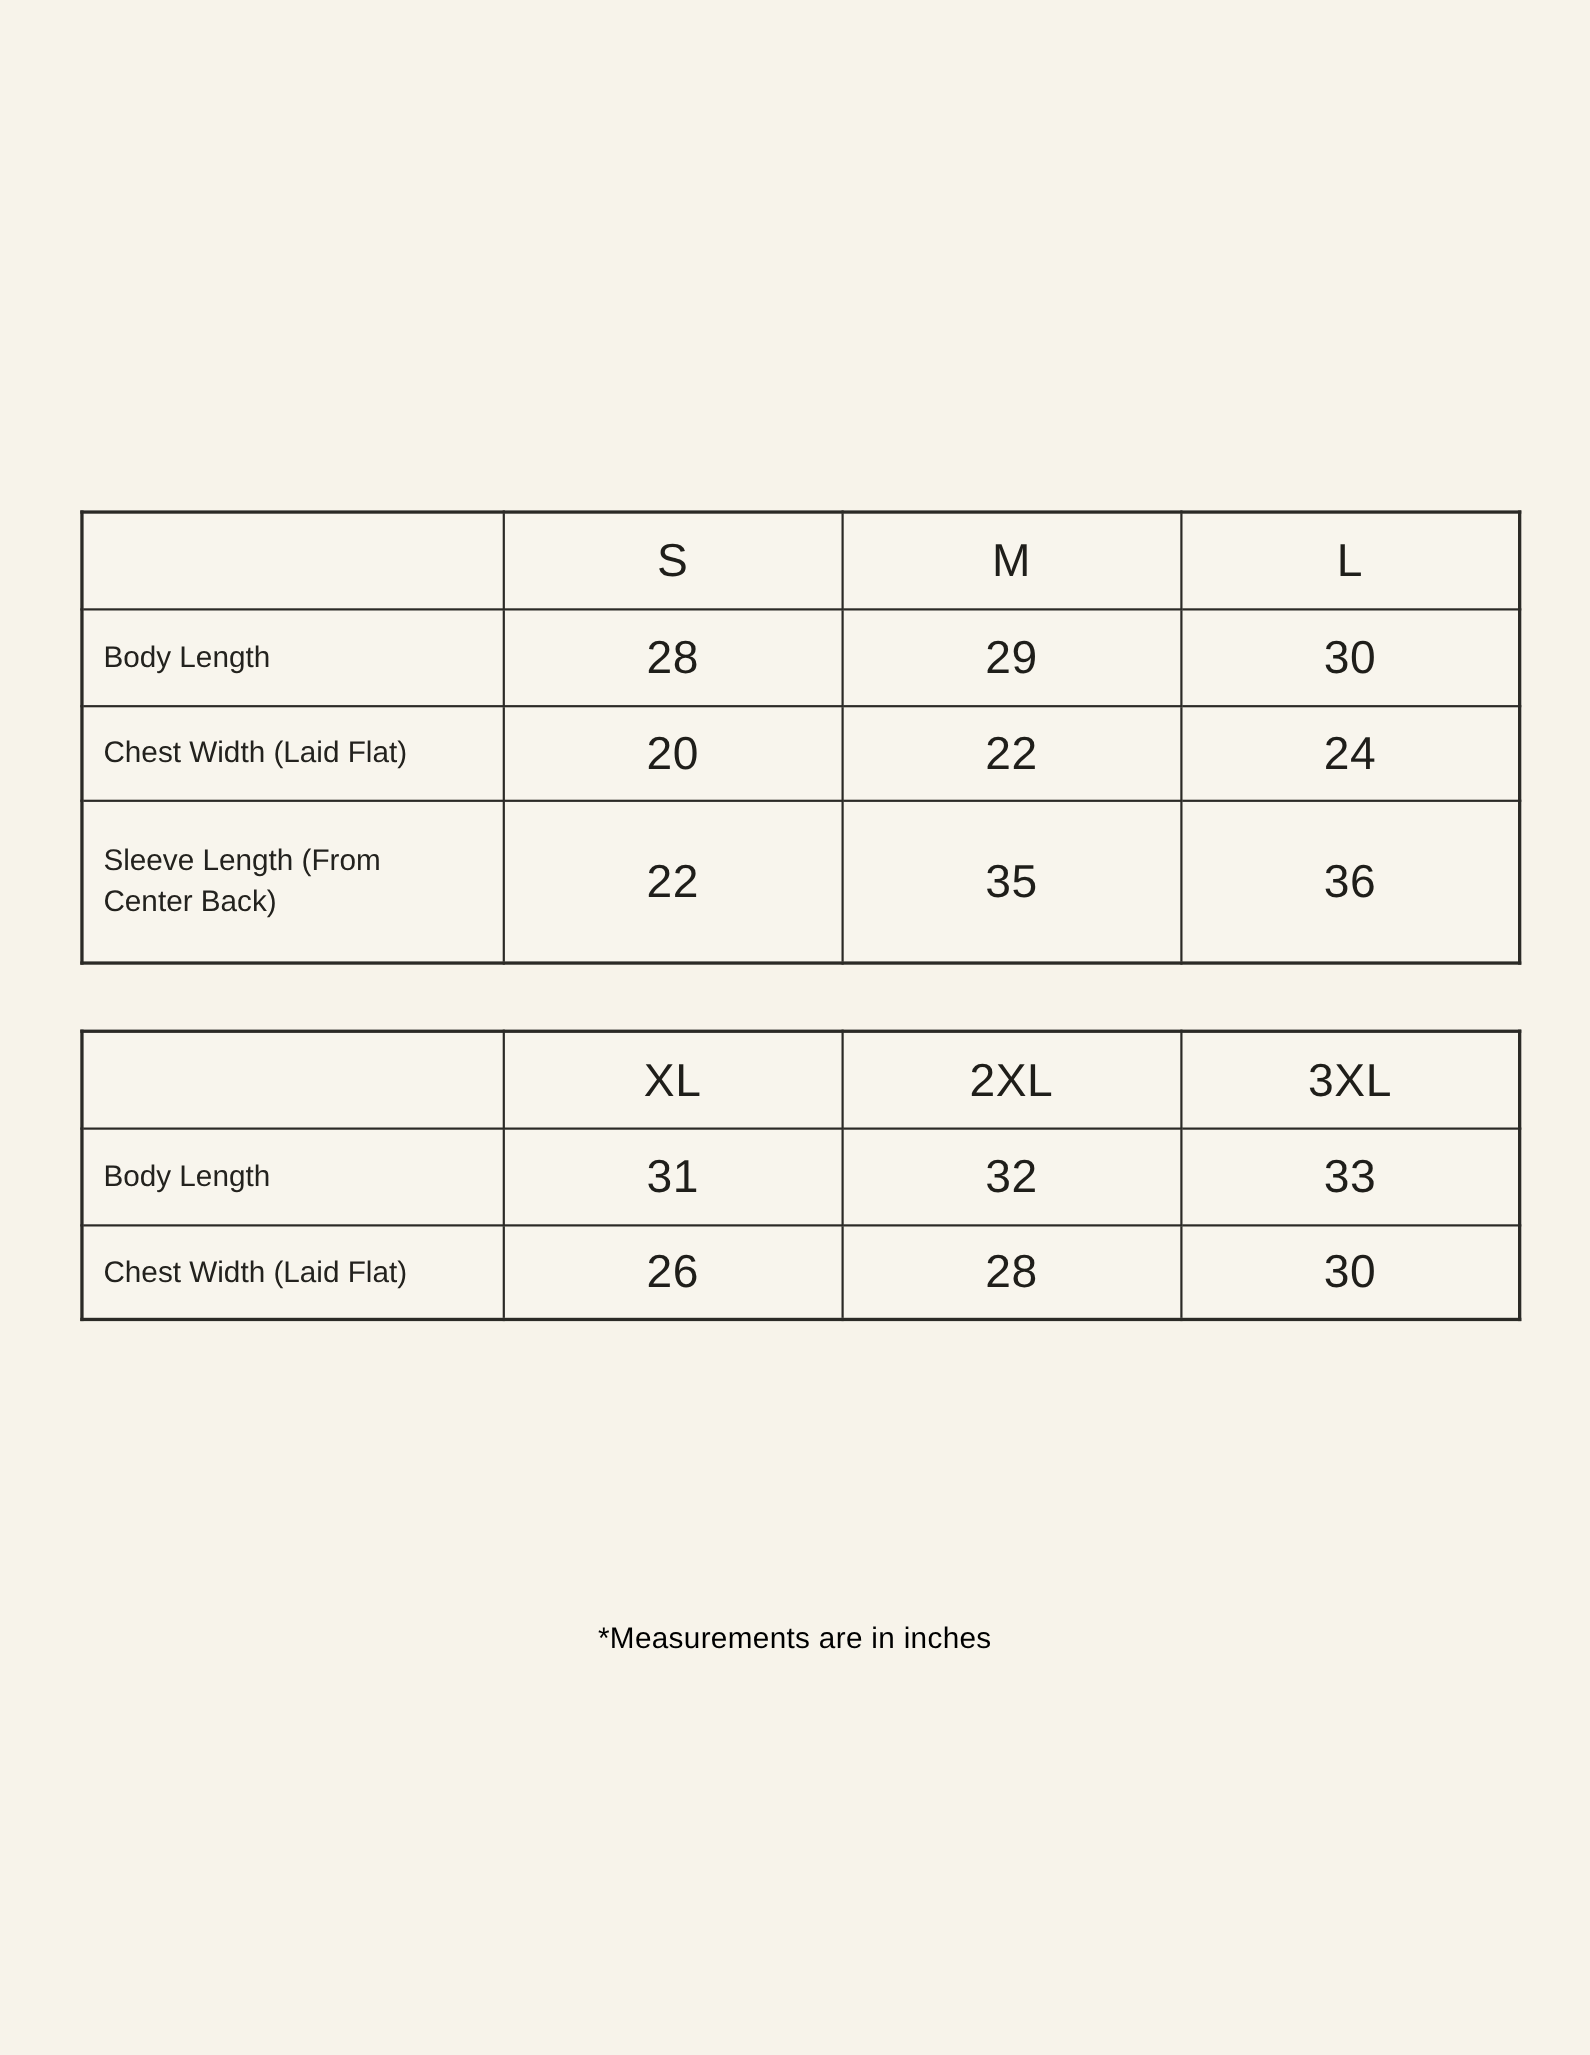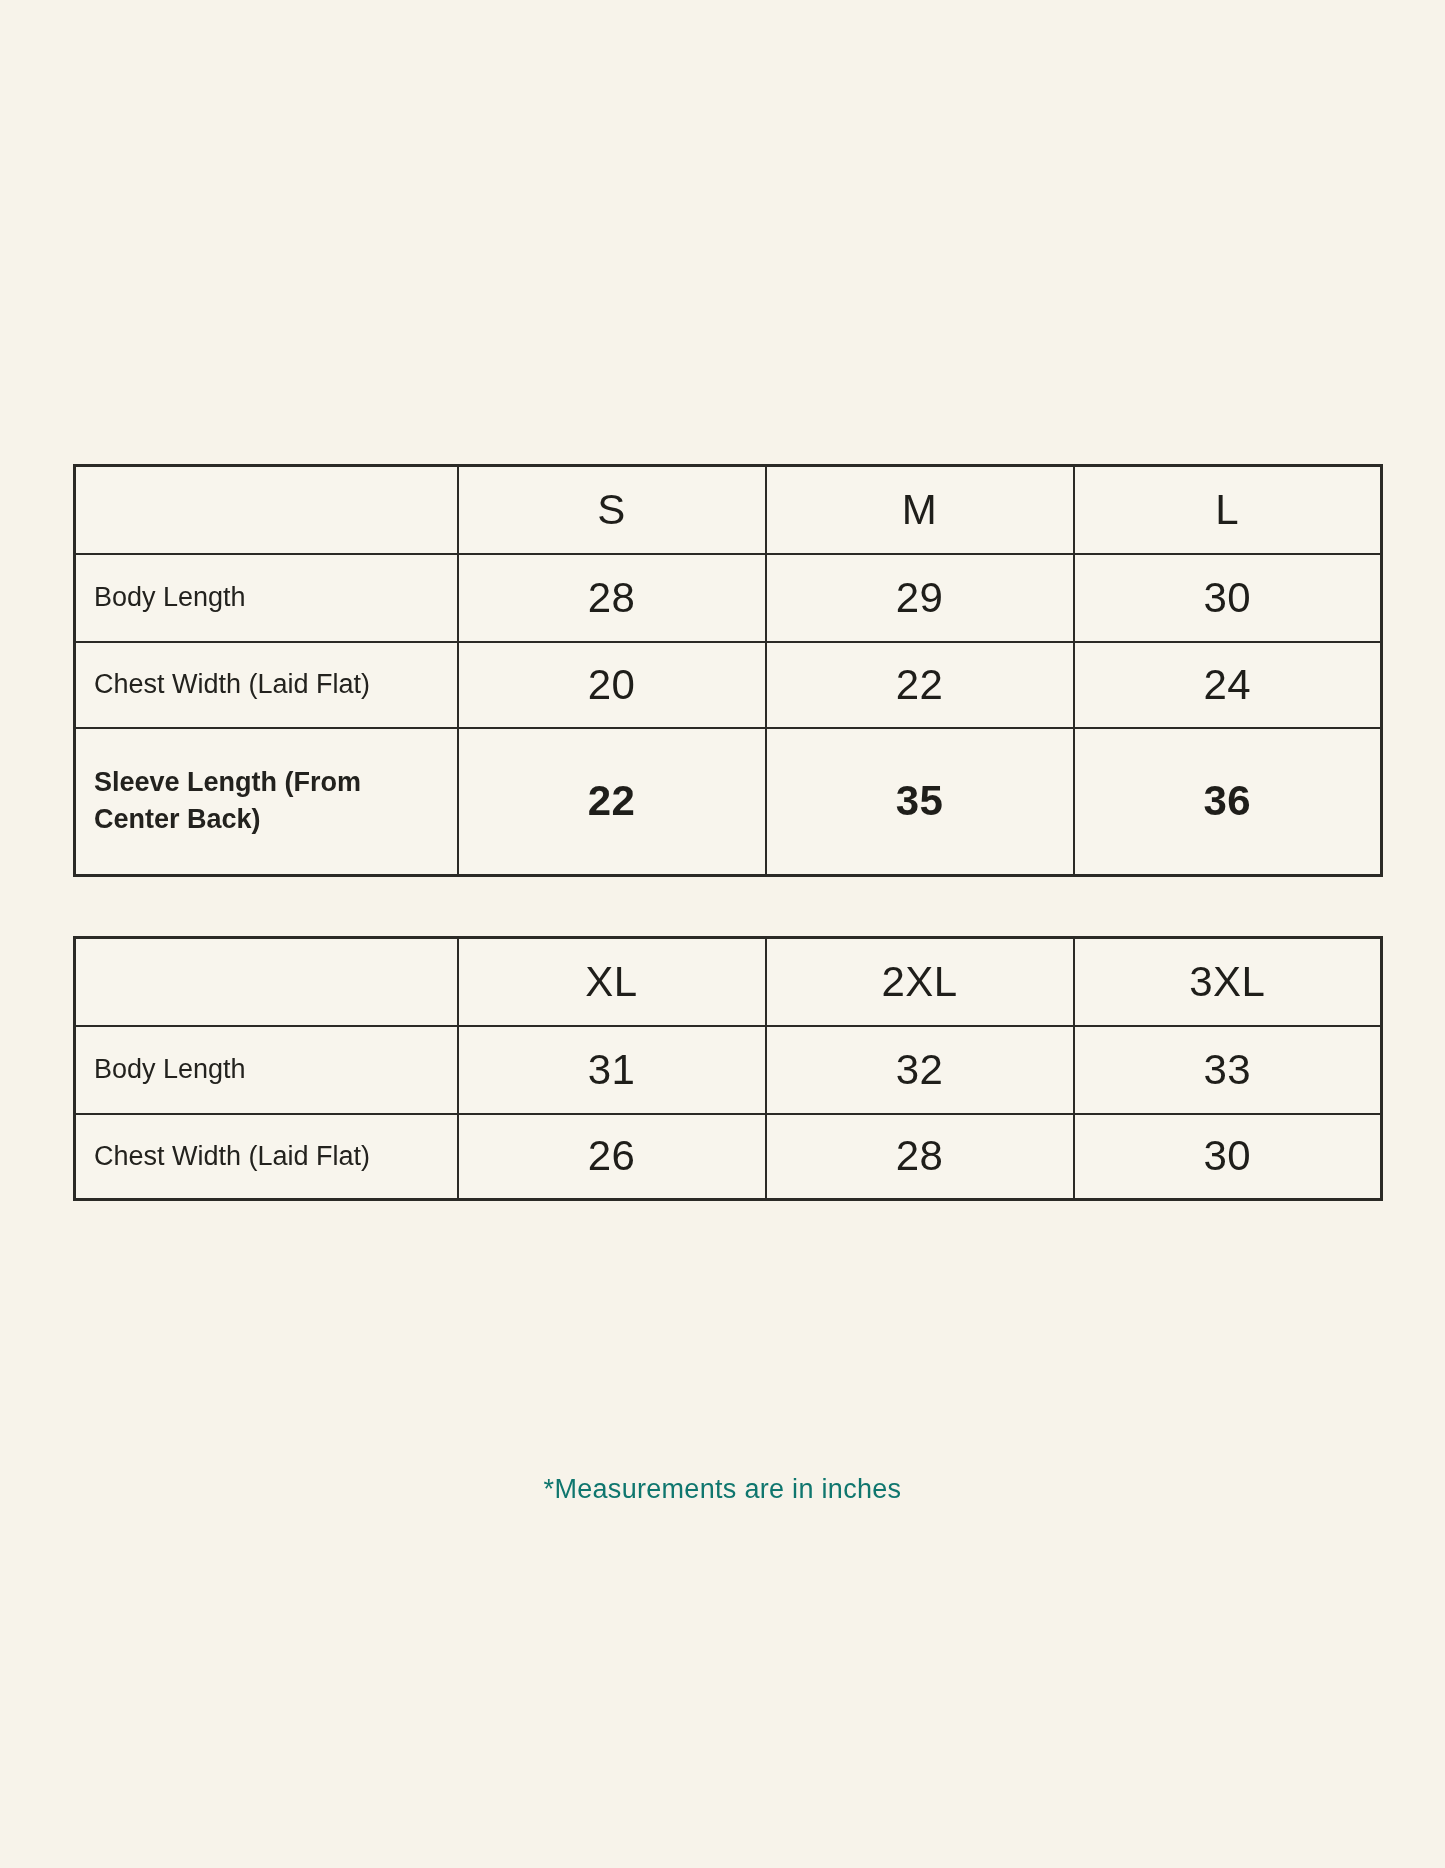--- a/index.html
+++ b/index.html
@@ -29,21 +29,21 @@
     border: 2px solid #2B2A26;
     vertical-align: middle;
     overflow: hidden;
   }
   col.col-label { width: 383px; }
   col.col-size  { width: 308px; }
 
   tr.r-header { height: 88px; }
   tr.r-body   { height: 88px; }
   tr.r-chest  { height: 86px; }
-  tr.r-sleeve { height: 148px; font-weight: bold; }
+  tr.r-sleeve { height: 148px; }
 
   td.size-cell, td.value-cell {
     text-align: center;
     font-size: 42px;
     letter-spacing: 0.5px;
     color: #1F1E1A;
   }
   td.label-cell {
     font-size: 27px;
     padding-left: 18px;
@@ -56,21 +56,21 @@
 
   .footnote {
     position: absolute;
     top: 1474px;
     left: 0;
     width: 1445px;
     margin: 0;
     text-align: center;
     font-size: 27px;
     letter-spacing: 0.3px;
-    color: #0f766e;
+    color: #000000;
   }
 </style>
 </head>
 <body>
 
 <div class="page">
 
   <table class="size-table table-1">
     <colgroup>
       <col class="col-label">

